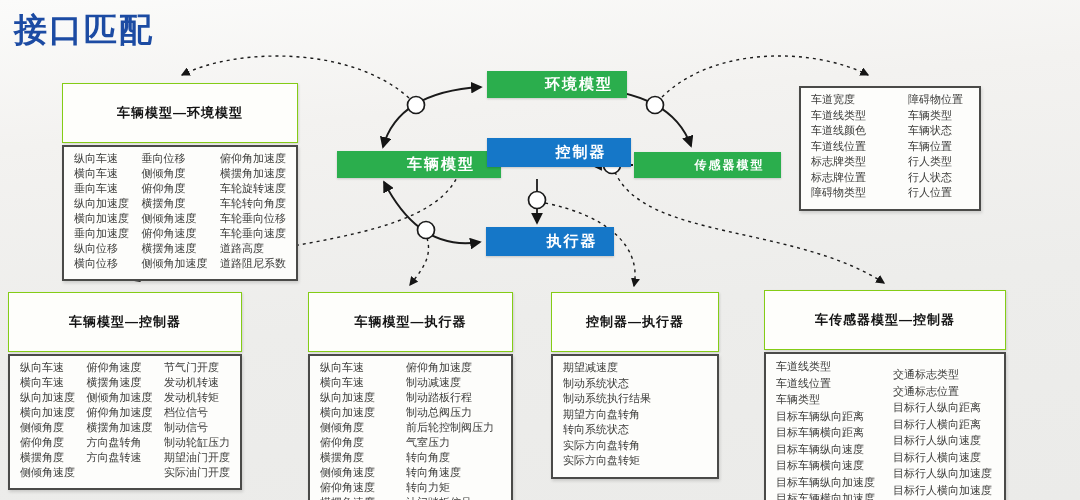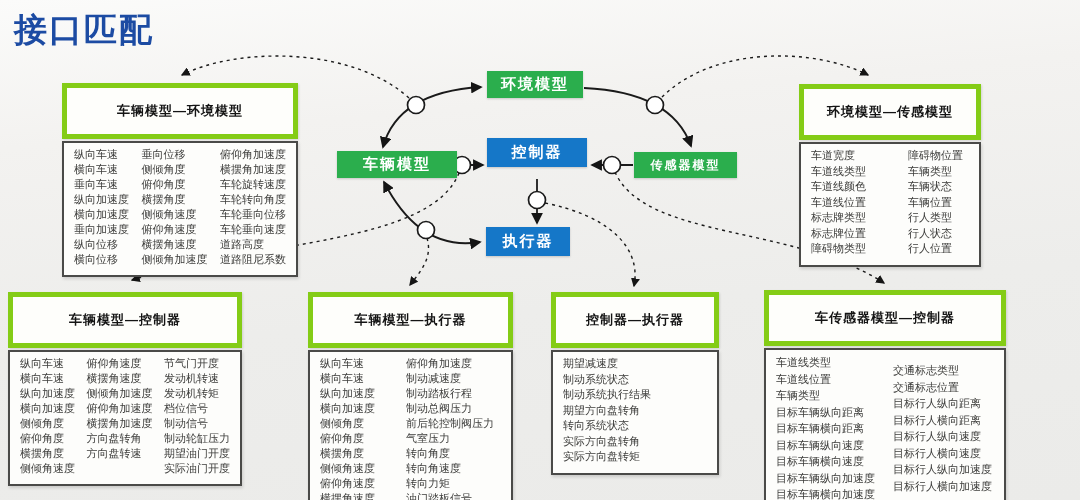--- a/index.html
+++ b/index.html
@@ -11,27 +11,28 @@
   .stage{position:absolute;inset:0;width:1080px;height:500px;}
   .page-title{
     position:absolute;left:14px;top:8px;font-size:33px;font-weight:800;
     color:#1c4ba3;letter-spacing:2px;
   }
   svg.wires{position:absolute;left:0;top:0;z-index:1;}
   .node{
     position:absolute;z-index:3;display:flex;align-items:center;justify-content:center;
     color:#fff;font-weight:700;font-size:15px;letter-spacing:2px;
     box-shadow:0 1px 2px rgba(0,0,0,.18);
+    padding-left:44px;
   }
   .node.green{background:#2bae4d;}
   .node.blue{background:#1577c8;}
   .dbox{position:absolute;z-index:2;}
   .dbox-title{
-    border:5px solid #84cc16;background:#fefefb;color:#141414;
-    font-weight:700;font-size:13px;text-align:center;padding:14px 2px;
+    border:1px solid #84cc16;background:#fefefb;color:#141414;
+    font-weight:700;font-size:13px;text-align:center;padding:20px 2px;
     letter-spacing:1px;box-shadow:1px 1px 2px rgba(0,0,0,.12);
   }
   .dbox-body{
     border:2px solid #4a4a48;background:#fdfdfb;margin-top:2px;
     display:flex;justify-content:space-between;gap:10px;
     padding:4px 10px 8px 10px;box-shadow:1px 2px 3px rgba(0,0,0,.14);
   }
   .col{display:flex;flex-direction:column;}
   .item{font-size:11px;line-height:15px;color:#3d3d3b;white-space:nowrap;}
   .lh16 .item{line-height:16.5px;}
@@ -133,21 +134,20 @@
           <div class="item">车轮转向角度</div>
           <div class="item">车轮垂向位移</div>
           <div class="item">车轮垂向速度</div>
           <div class="item">道路高度</div>
           <div class="item">道路阻尼系数</div>
         </div>
     </div>
   </div>
 
   <div class="dbox lh15" style="left:799px;top:84px;width:182px;">
-    <div class="dbox-title">环境模型—传感模型</div>
     <div class="dbox-body" style="justify-content:flex-start;gap:42px;">
       <div class="col">
           <div class="item">车道宽度</div>
           <div class="item">车道线类型</div>
           <div class="item">车道线颜色</div>
           <div class="item">车道线位置</div>
           <div class="item">标志牌类型</div>
           <div class="item">标志牌位置</div>
           <div class="item">障碍物类型</div>
         </div>

